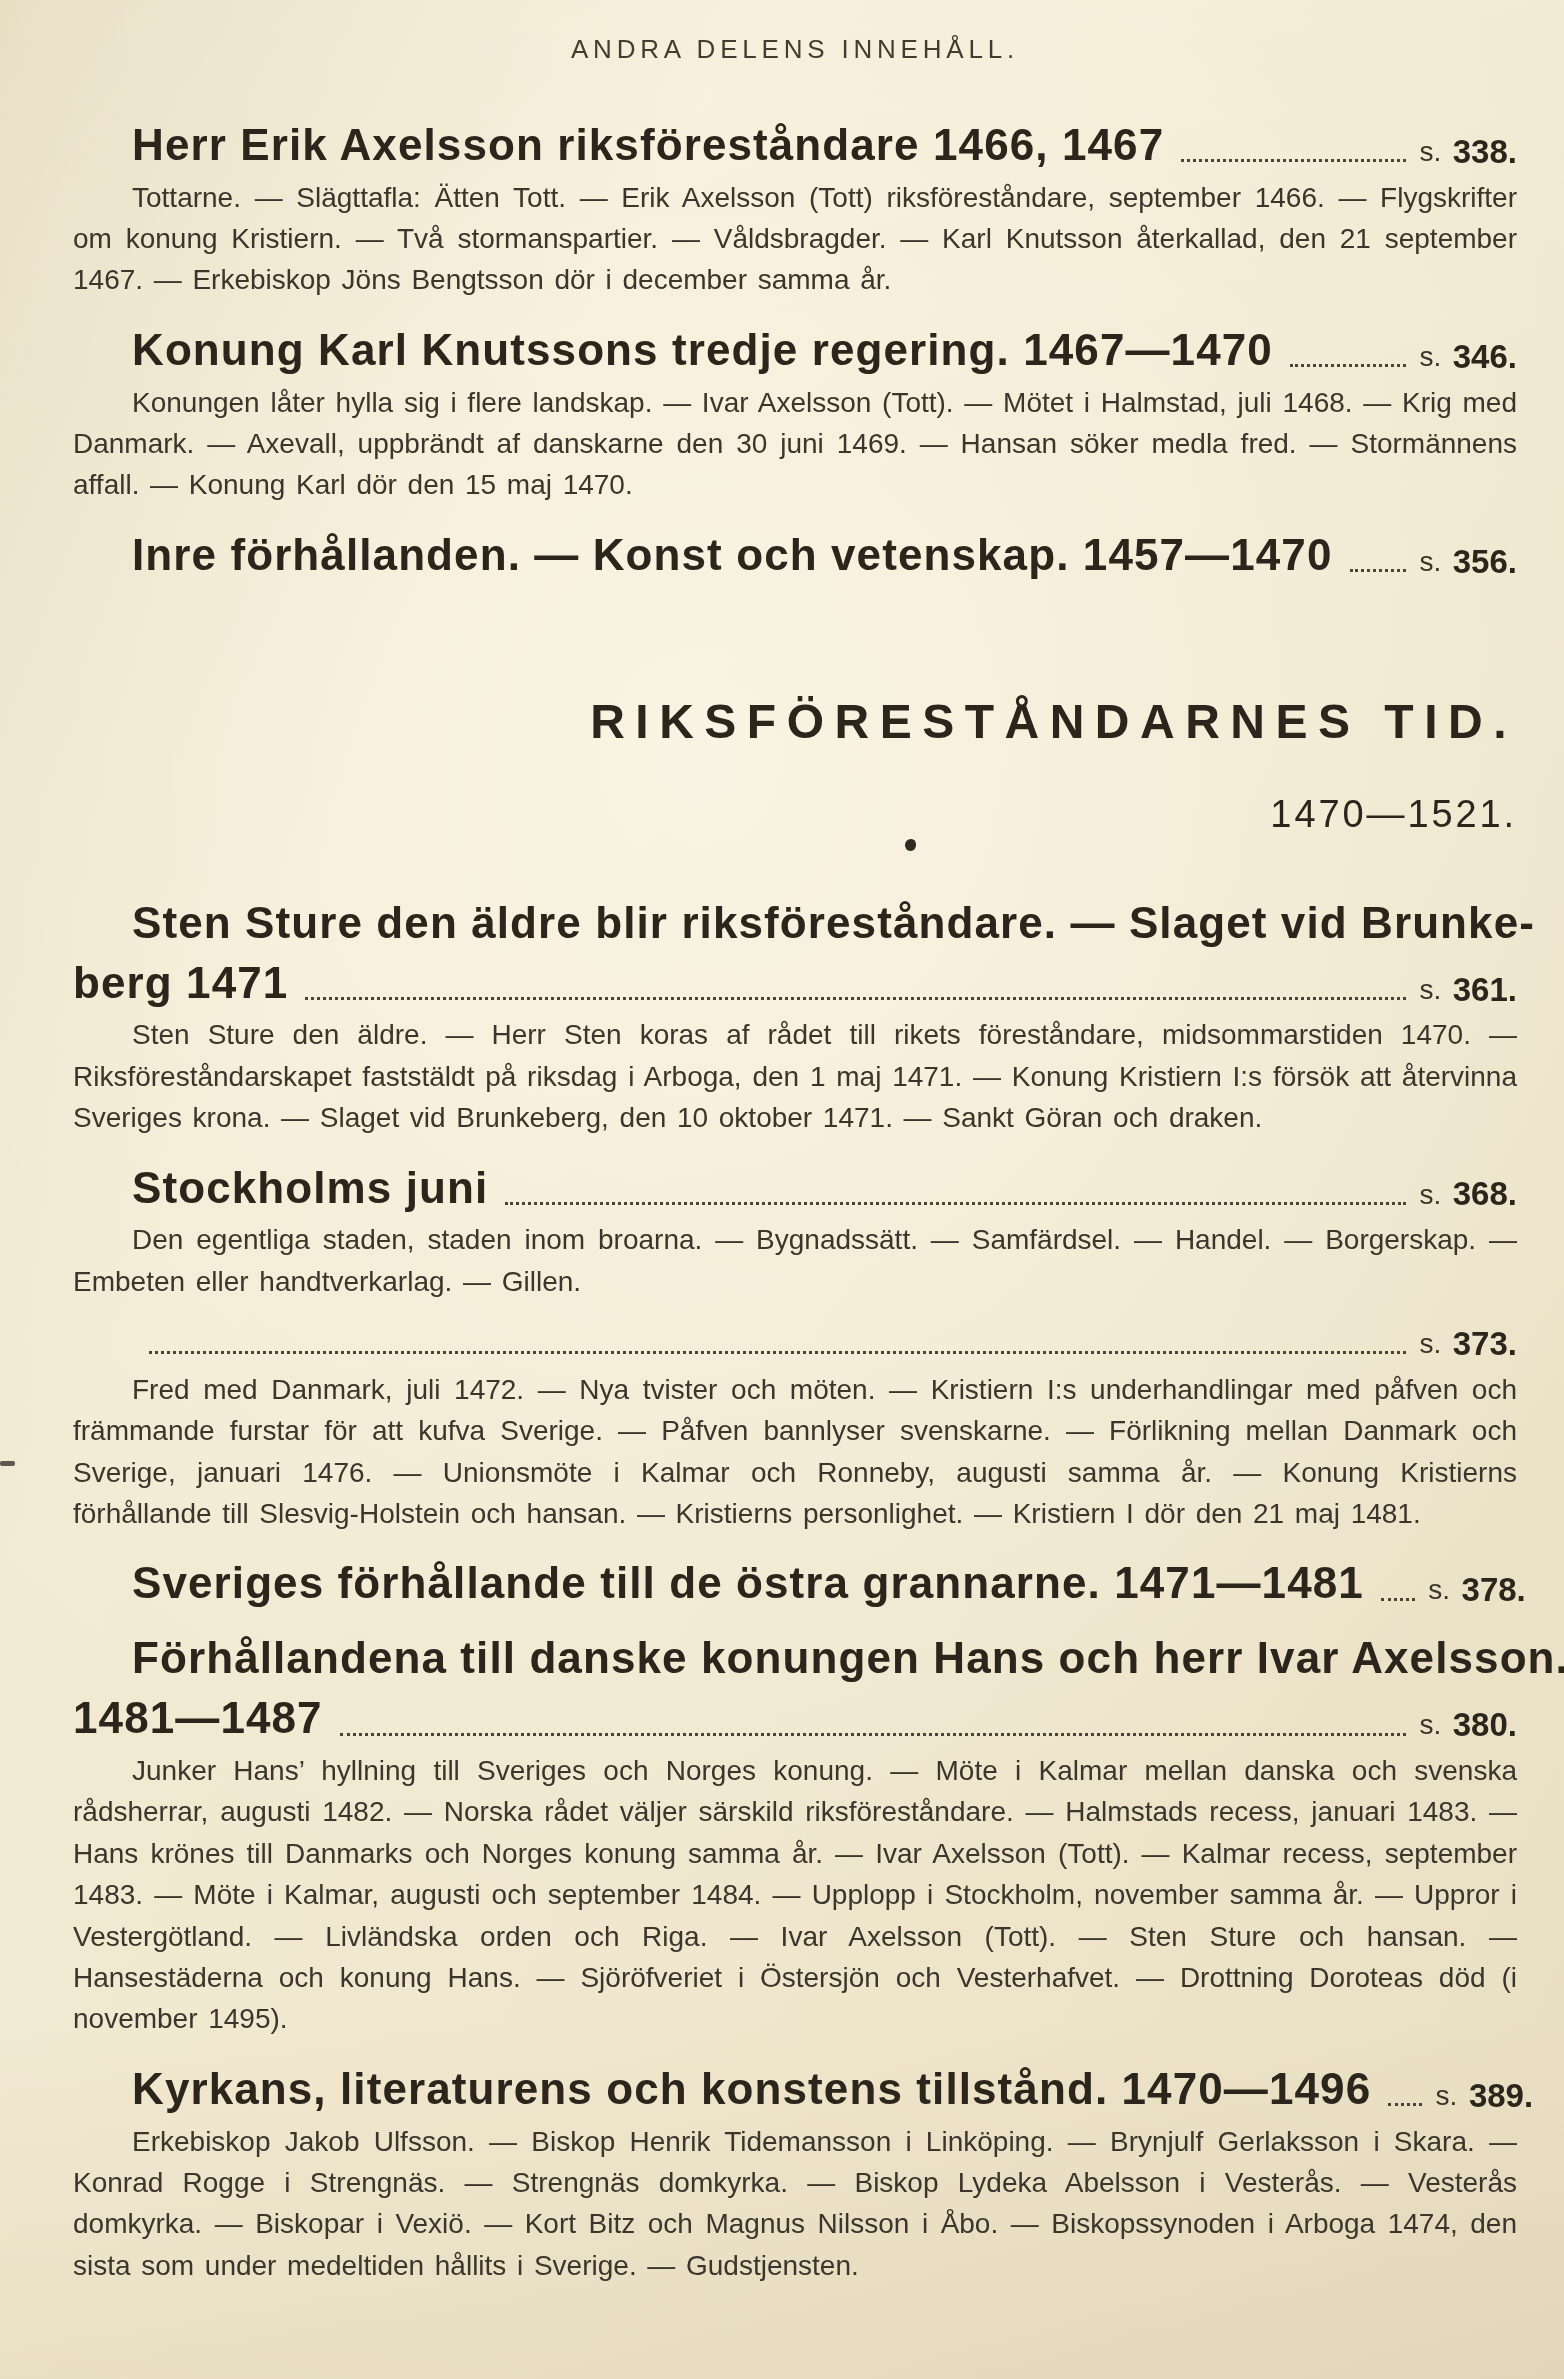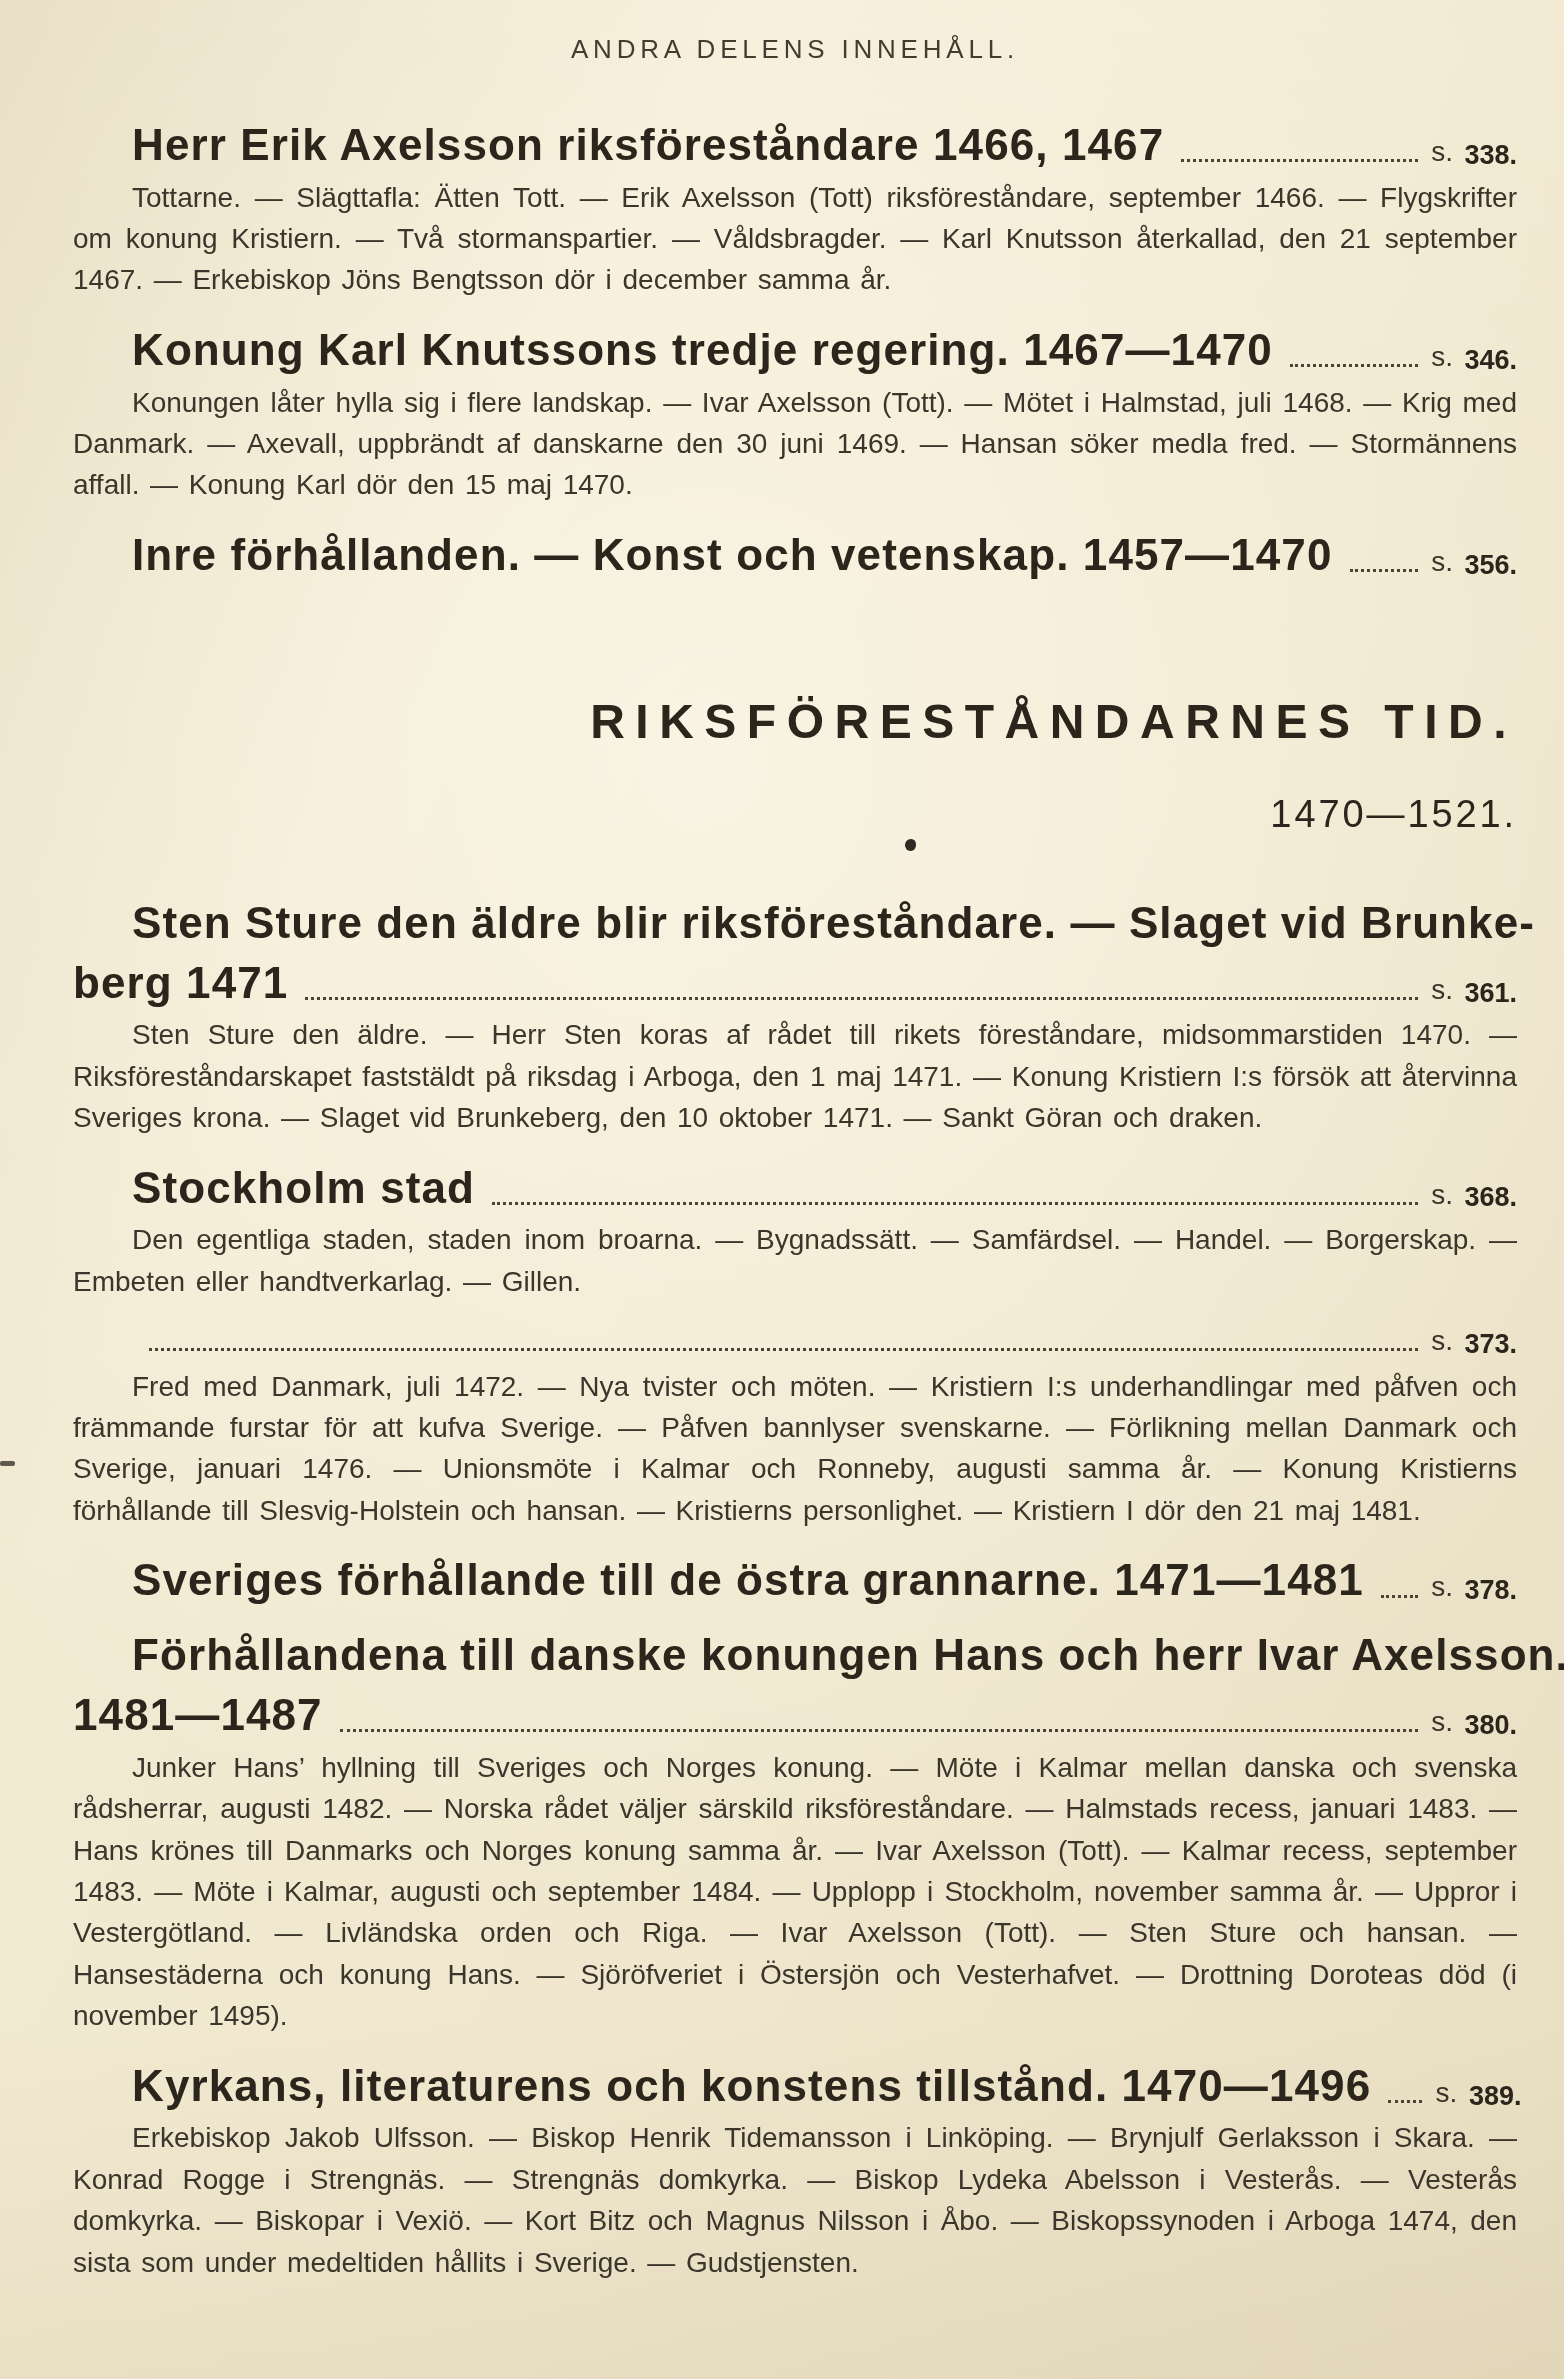--- a/index.html
+++ b/index.html
@@ -60,21 +60,21 @@
     height: 0;
   }
   .sref {
     font-size: 28px;
     font-weight: 400;
     color: #3a342a;
     padding-bottom: 2.9px;
     margin-right: 11.5px;
   }
   .epage {
-    font-size: 27px;
+    font-size: 33px;
     font-weight: 700;
     color: #2b251c;
   }
 
   .desc {
     margin: 5.7px 0 0 0;
     font-size: 28px;
     line-height: 1.48;
     text-align: justify;
     text-indent: 59px;
@@ -165,21 +165,21 @@
       <span class="etitle">berg 1471</span>
       <span class="leader"></span>
       <span class="sref">s.</span>
       <span class="epage">361.</span>
     </div>
     <p class="desc">Sten Sture den äldre. — Herr Sten koras af rådet till rikets föreståndare, midsommarstiden 1470. — Riksföreståndarskapet faststäldt på riksdag i Arboga, den 1 maj 1471. — Konung Kristiern I:s försök att återvinna Sveriges krona. — Slaget vid Brunkeberg, den 10 oktober 1471. — Sankt Göran och draken.</p>
   </div>
 
   <div class="entry">
     <div class="eh">
-      <span class="etitle">Stockholm stad</span>
+      <span class="etitle">Stockholms juni</span>
       <span class="leader"></span>
       <span class="sref">s.</span>
       <span class="epage">368.</span>
     </div>
     <p class="desc">Den egentliga staden, staden inom broarna. — Bygnadssätt. — Samfärdsel. — Handel. — Borgerskap. — Embeten eller handtverkarlag. — Gillen.</p>
   </div>
 
   <div class="entry">
     <div class="eh">
       <span class="leader"></span>

